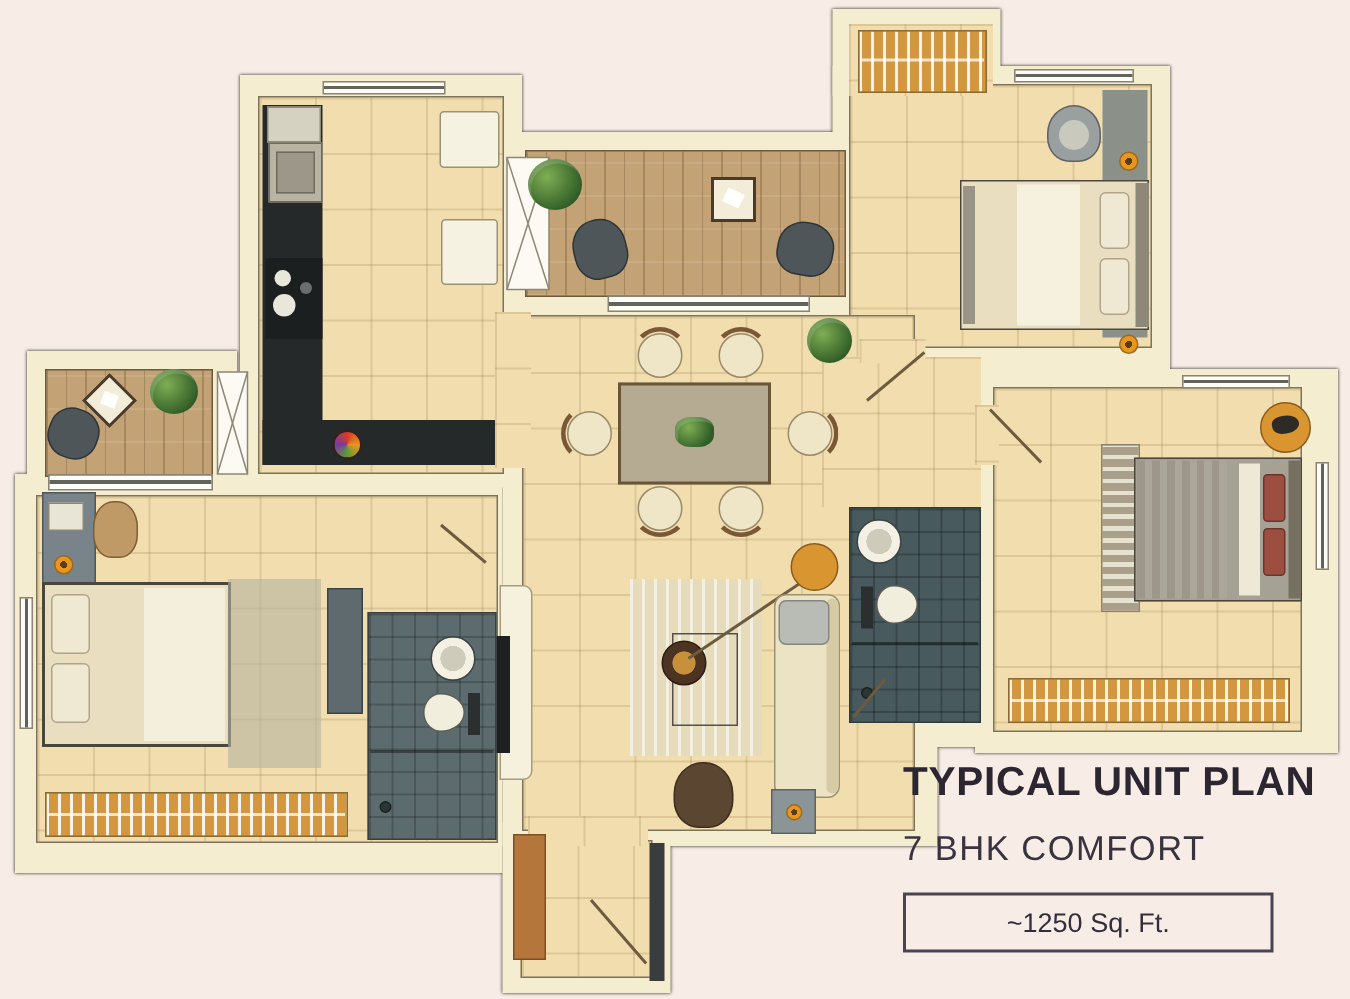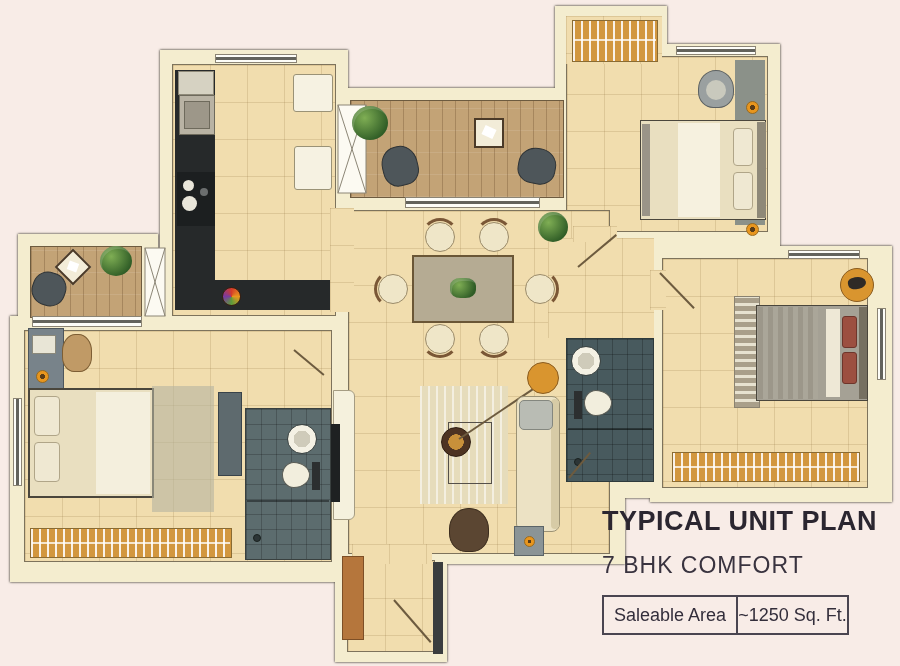--- a/index.html
+++ b/index.html
@@ -191,18 +191,17 @@
   <div class="abs dline" style="left:578px;top:266px;width:50px;transform:rotate(-40deg);"></div>
   <div class="abs dline" style="left:660px;top:272px;width:49px;transform:rotate(46deg);"></div>
   <div class="abs dline" style="left:294px;top:349px;width:39px;transform:rotate(40deg);"></div>
   <div class="abs dline" style="left:569px;top:477px;width:33px;transform:rotate(-50deg);"></div>
   <div class="abs dline" style="left:394px;top:599px;width:56px;transform:rotate(49deg);"></div>
 
   <div id="panel">
     <div class="t1">TYPICAL UNIT PLAN</div>
     <div class="t2">7 BHK COMFORT</div>
     <div id="areaBox">
-      <div class="c1">Saleable Area</div>
       <div class="c2">~1250 Sq. Ft.</div>
     </div>
   </div>
 
 </div>
 
 </body></html>

